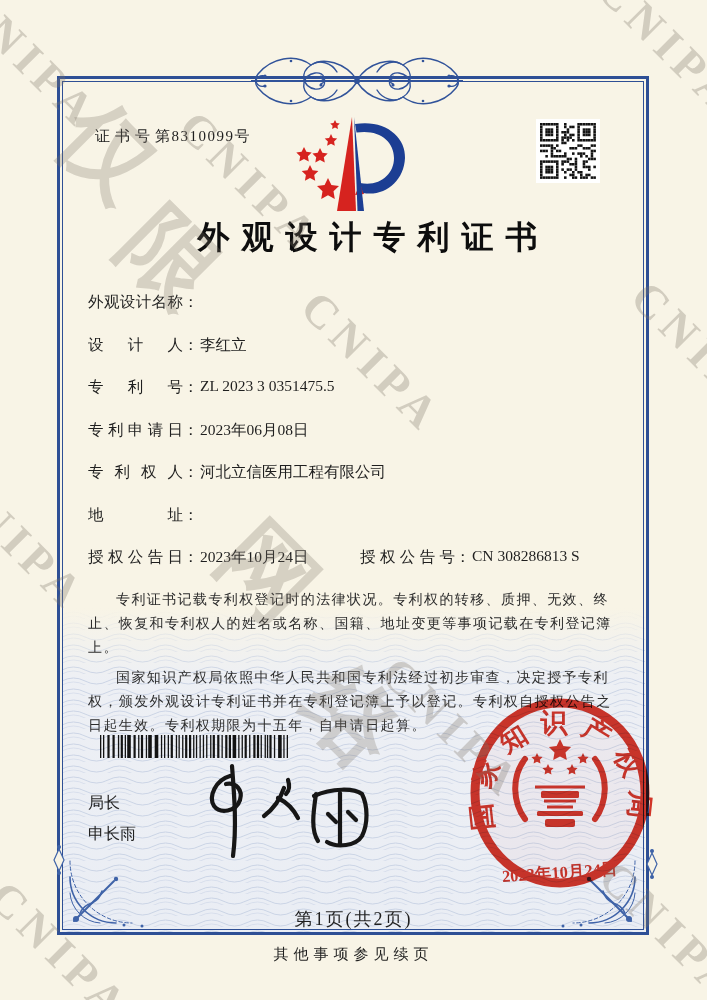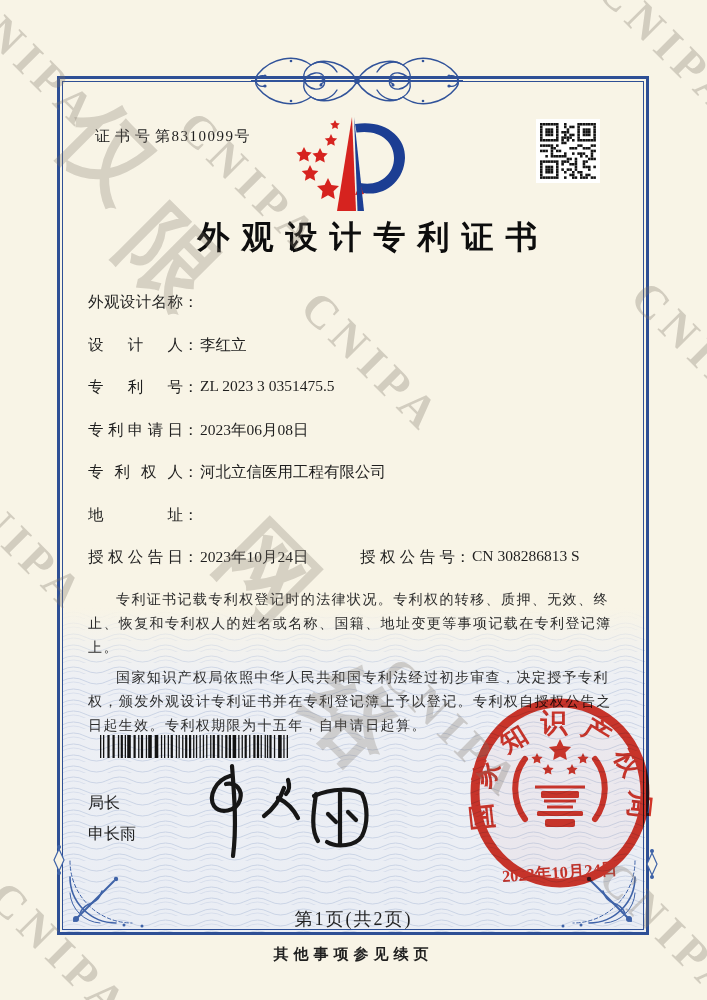--- a/index.html
+++ b/index.html
@@ -46,21 +46,21 @@
   .paras p{margin:0 0 6px 0;text-indent:2em;}
   
   .barcode{position:absolute;left:100px;top:735px;width:190px;height:23px;z-index:3;}
   .signer-title{position:absolute;left:88px;top:793px;font-family:"Liberation Sans","DejaVu Sans",sans-serif;
                 font-size:16px;color:#222;z-index:3;}
   .signer-name{position:absolute;left:88px;top:824px;font-family:"Liberation Sans","DejaVu Sans",sans-serif;
                font-size:16px;color:#222;z-index:3;text-align:center;}
   .sig{position:absolute;left:196px;top:758px;width:185px;height:102px;z-index:3;}
   .seal{position:absolute;left:465px;top:697px;width:190px;height:196px;z-index:3;mix-blend-mode:multiply;}
   .pagenum{top:907px;font-size:18px;letter-spacing:2px;}
-  .contnote{top:945px;font-size:15px;letter-spacing:5px;font-weight:bold;}
+  .contnote{top:945px;font-size:15px;letter-spacing:5px;}
 </style>
 </head>
 <body>
 
 <div class="page">
 
   <svg class="waves" viewBox="0 0 583 324">
     <defs>
       <pattern id="wv" width="46" height="11" patternUnits="userSpaceOnUse">
         <path d="M0,7 Q11.5,1 23,7 T46,7" fill="none" stroke="#a9b9d6" stroke-width="0.9"></path>

